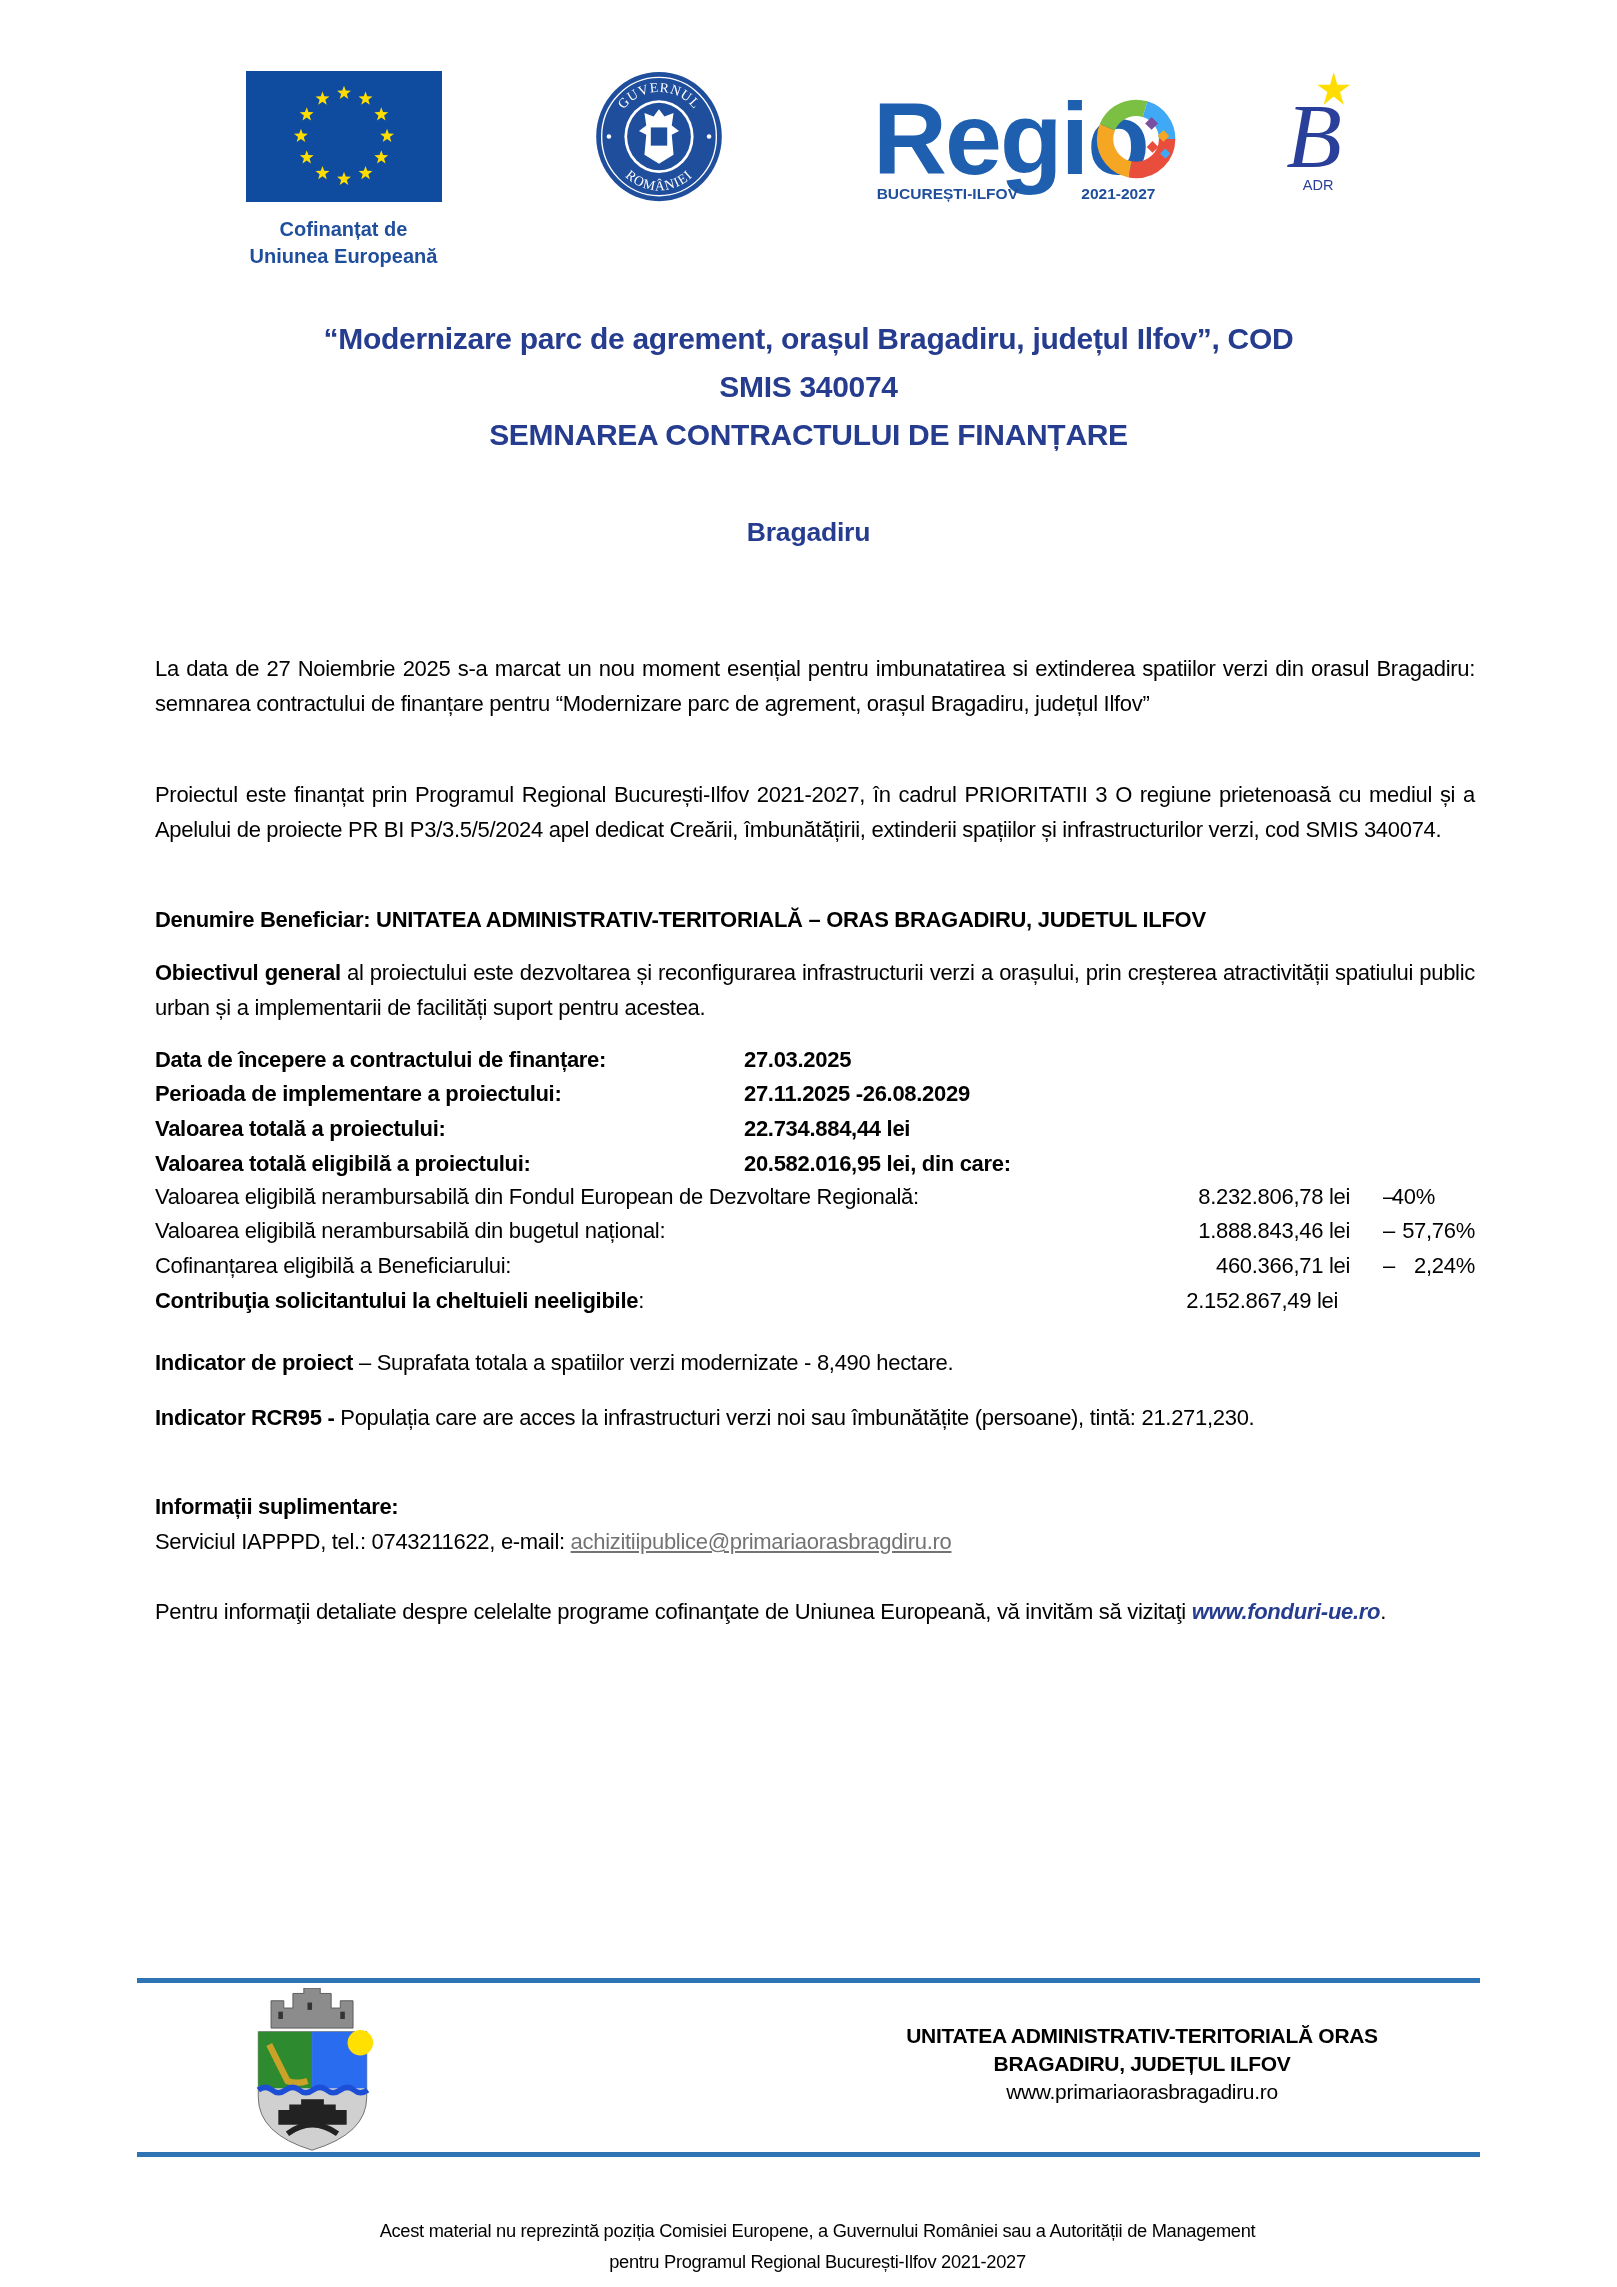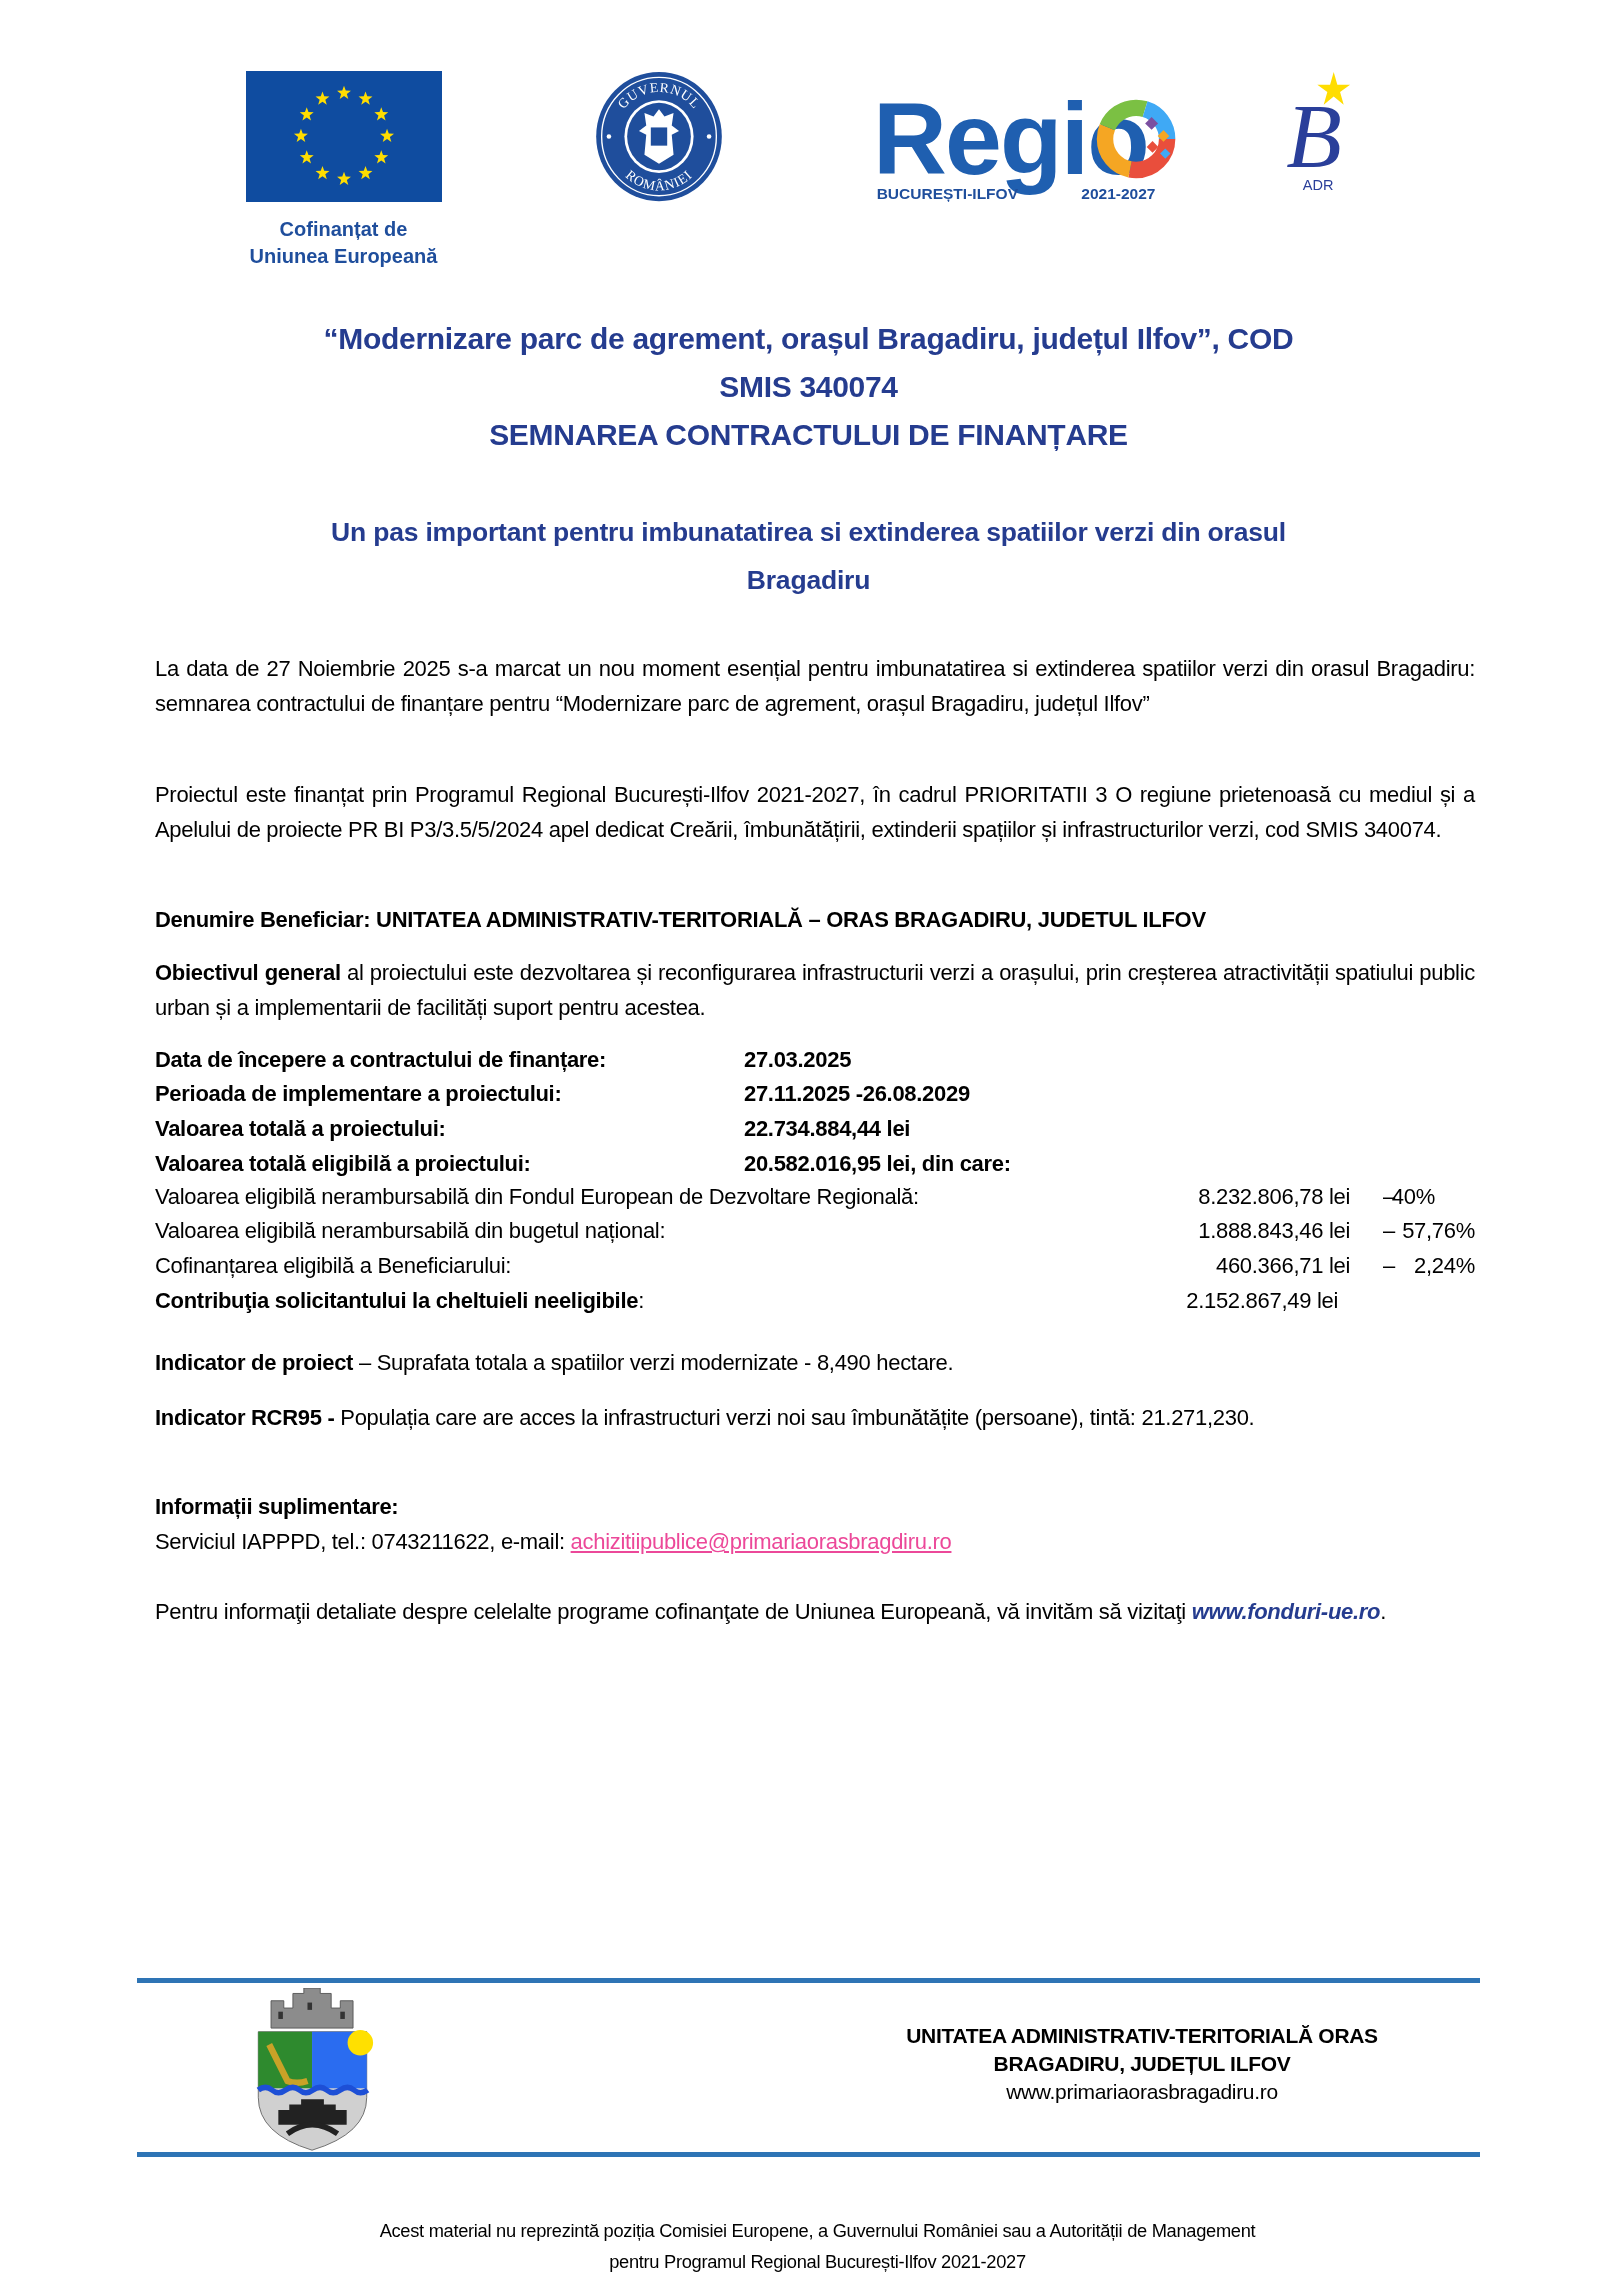--- a/index.html
+++ b/index.html
@@ -19,21 +19,21 @@
   .title { left: 137px; width: 1343px; top: 315px; text-align: center; color: #253c8f;
            font-weight: bold; font-size: 30px; line-height: 48px; letter-spacing: -0.3px; }
   .title div { white-space: nowrap; }
   .subtitle { left: 137px; width: 1343px; top: 508px; text-align: center; color: #253c8f;
               font-weight: bold; font-size: 26.5px; line-height: 48px; letter-spacing: -0.2px; }
 
   
   .body { left: 155px; width: 1320px; font-size: 22px; line-height: 35px; letter-spacing: -0.3px; }
   .justify { text-align: justify; }
   .b { font-weight: bold; }
-  .link-email { color: #ec4899; }
+  .link-email { color: #737373; }
   .link-web { color: #253c8f; font-weight: bold; font-style: italic; }
 
   .kv-row { position: absolute; left: 155px; font-size: 22px; line-height: 35px; font-weight: bold; letter-spacing: -0.3px; white-space: nowrap; }
   .kv-row .k { position: absolute; left: 0; }
   .kv-row .v { position: absolute; left: 589px; }
 
   .fund-row { position: absolute; left: 155px; width: 1320px; font-size: 22px; line-height: 35px; letter-spacing: -0.3px; white-space: nowrap; }
   .fund-row .lbl { position: absolute; left: 0; }
   .fund-row .amt { position: absolute; right: 125px; text-align: right; }
   .fund-row .dash { position: absolute; right: 80px; }
@@ -115,21 +115,20 @@
   </svg>
 </div>
 
 <div class="abs title">
   <div>“Modernizare parc de agrement, orașul Bragadiru, județul Ilfov”, COD</div>
   <div>SMIS 340074</div>
   <div>SEMNAREA CONTRACTULUI DE FINANȚARE</div>
 </div>
 
 <div class="abs subtitle">
-  <div>Un pas important pentru imbunatatirea si extinderea spatiilor verzi din orasul</div>
   <div>Bragadiru</div>
 </div>
 
 <div class="abs body justify" style="top:651px;">La data de 27 Noiembrie 2025 s-a marcat un nou moment esențial pentru imbunatatirea si extinderea spatiilor verzi din orasul Bragadiru: semnarea contractului de finanțare pentru “Modernizare parc de agrement, orașul Bragadiru, județul Ilfov”</div>
 <div class="abs body justify" style="top:777px;">Proiectul este finanțat prin Programul Regional București-Ilfov 2021-2027, în cadrul PRIORITATII 3 O regiune prietenoasă cu mediul și a Apelului de proiecte PR BI P3/3.5/5/2024 apel dedicat Creării, îmbunătățirii, extinderii spațiilor și infrastructurilor verzi, cod SMIS 340074.</div>
 <div class="abs body b" style="top:902px; white-space:nowrap;">Denumire Beneficiar: UNITATEA ADMINISTRATIV-TERITORIALĂ – ORAS BRAGADIRU, JUDETUL ILFOV</div>
 <div class="abs body justify" style="top:955px;"><span class="b">Obiectivul general</span><span> al proiectului este dezvoltarea și reconfigurarea infrastructurii verzi a orașului, prin creșterea atractivității spatiului public urban și a implementarii de facilități suport pentru acestea.</span></div>
 
 <div class="kv-row" style="top:1042px;">
   <span class="k">Data de începere a contractului de finanțare:</span>

